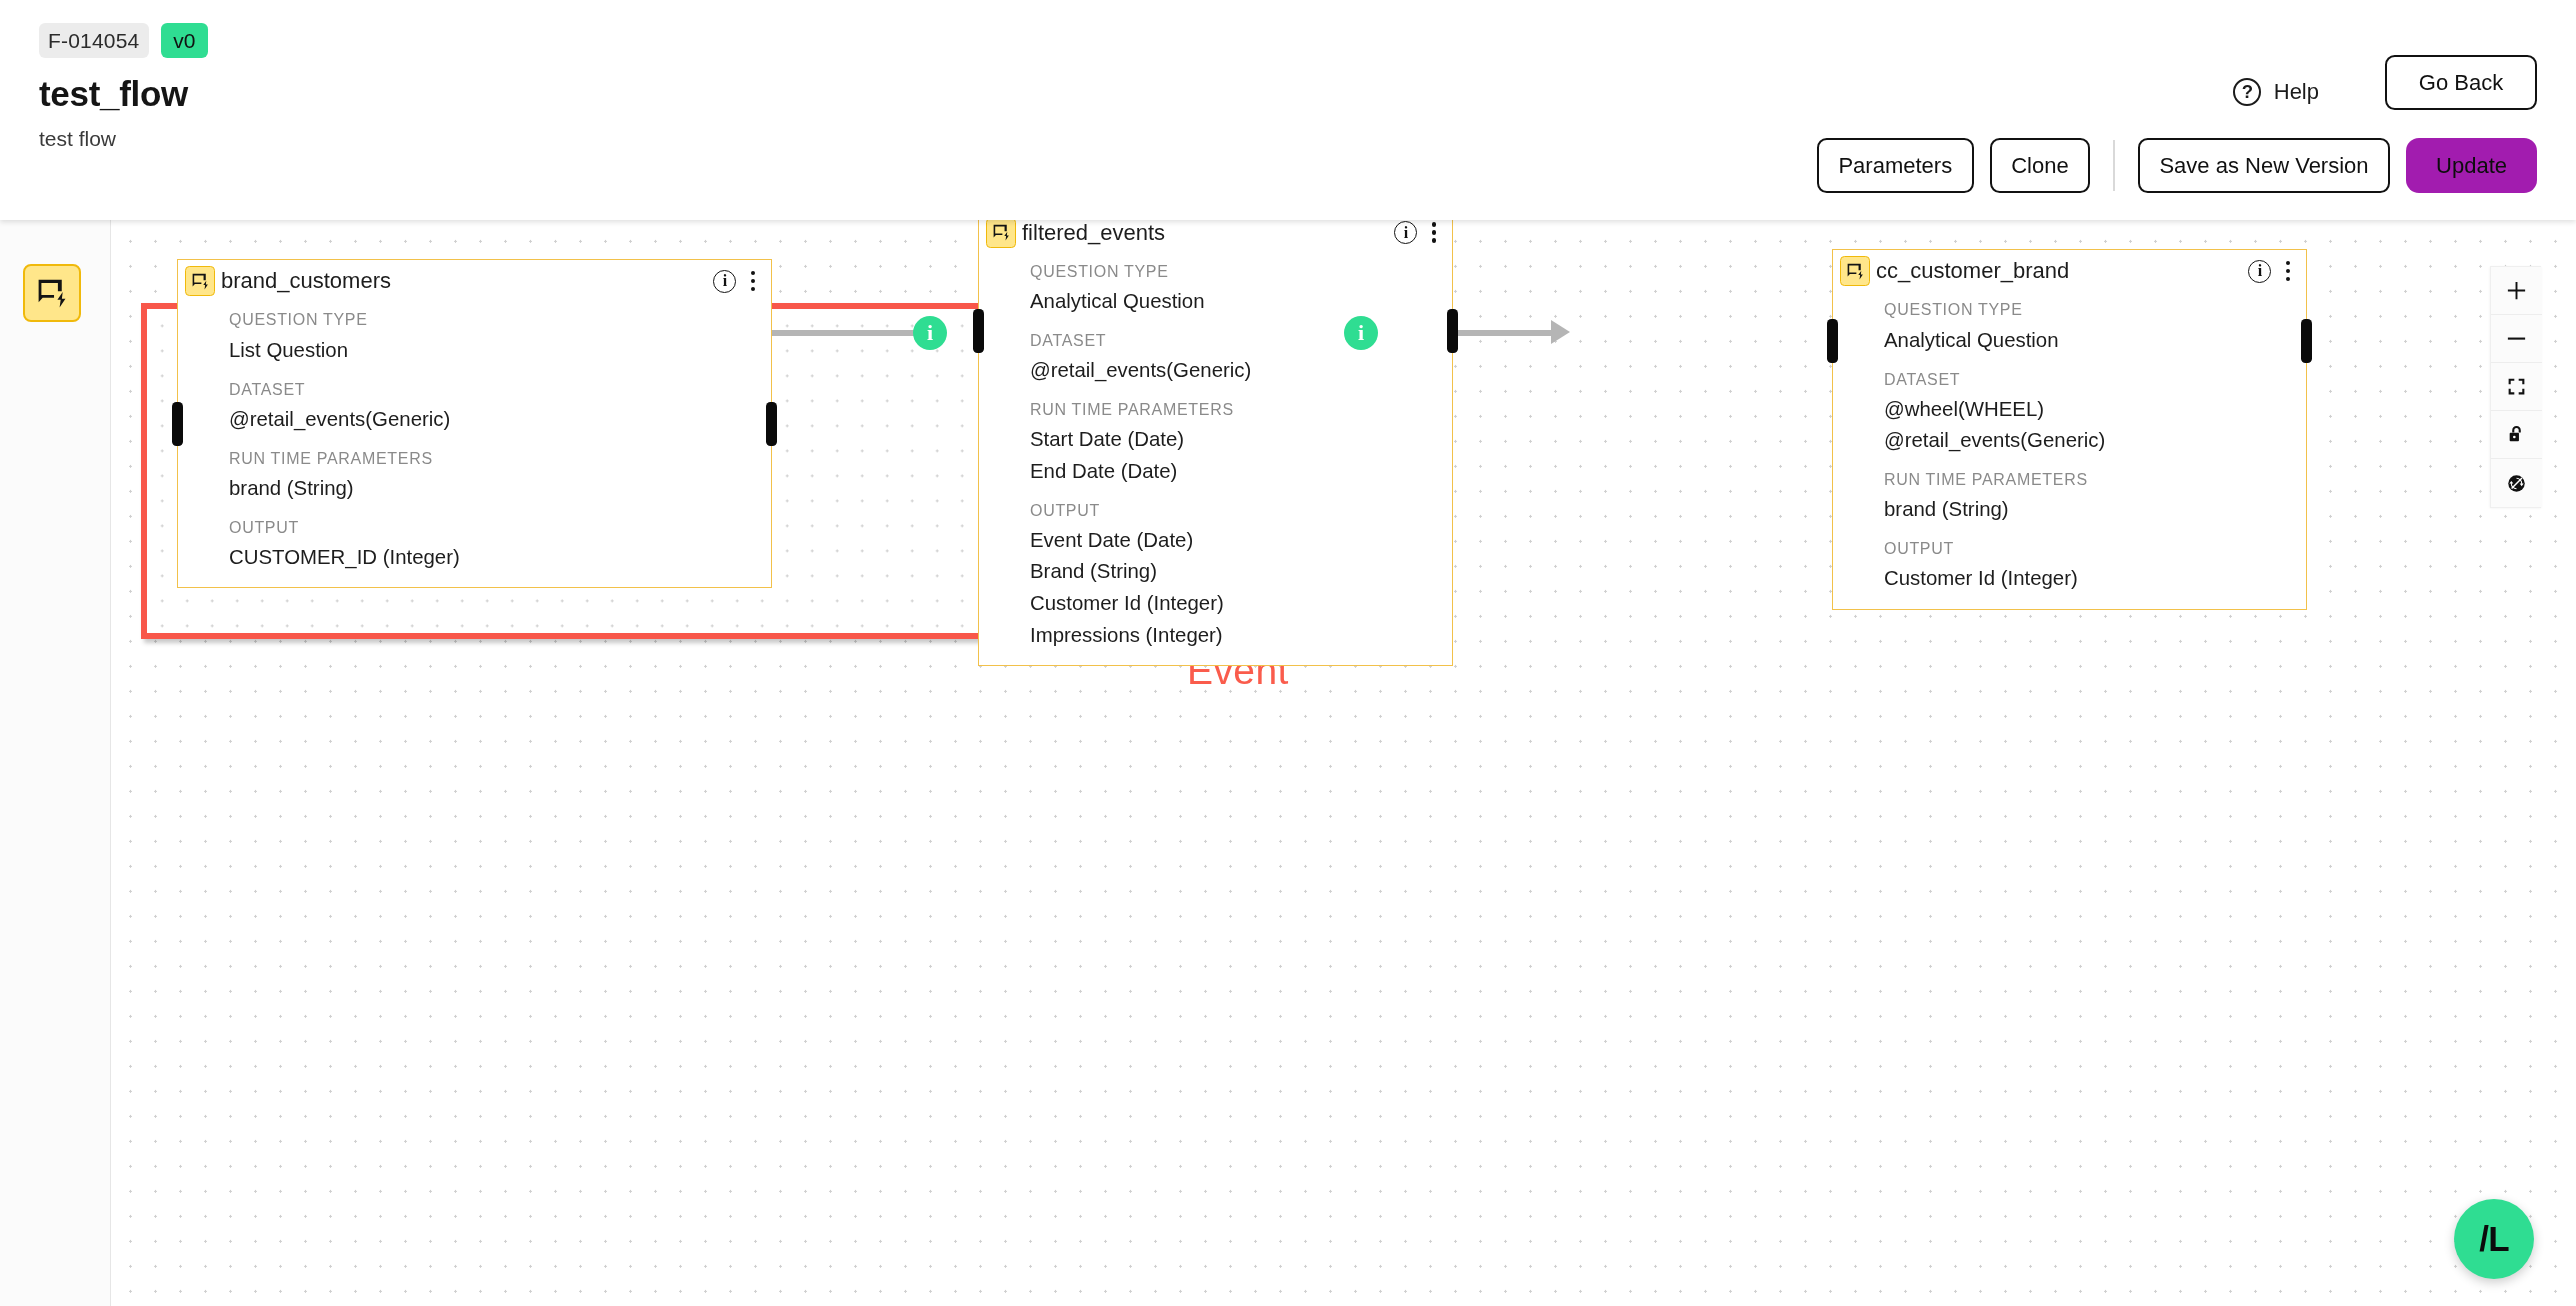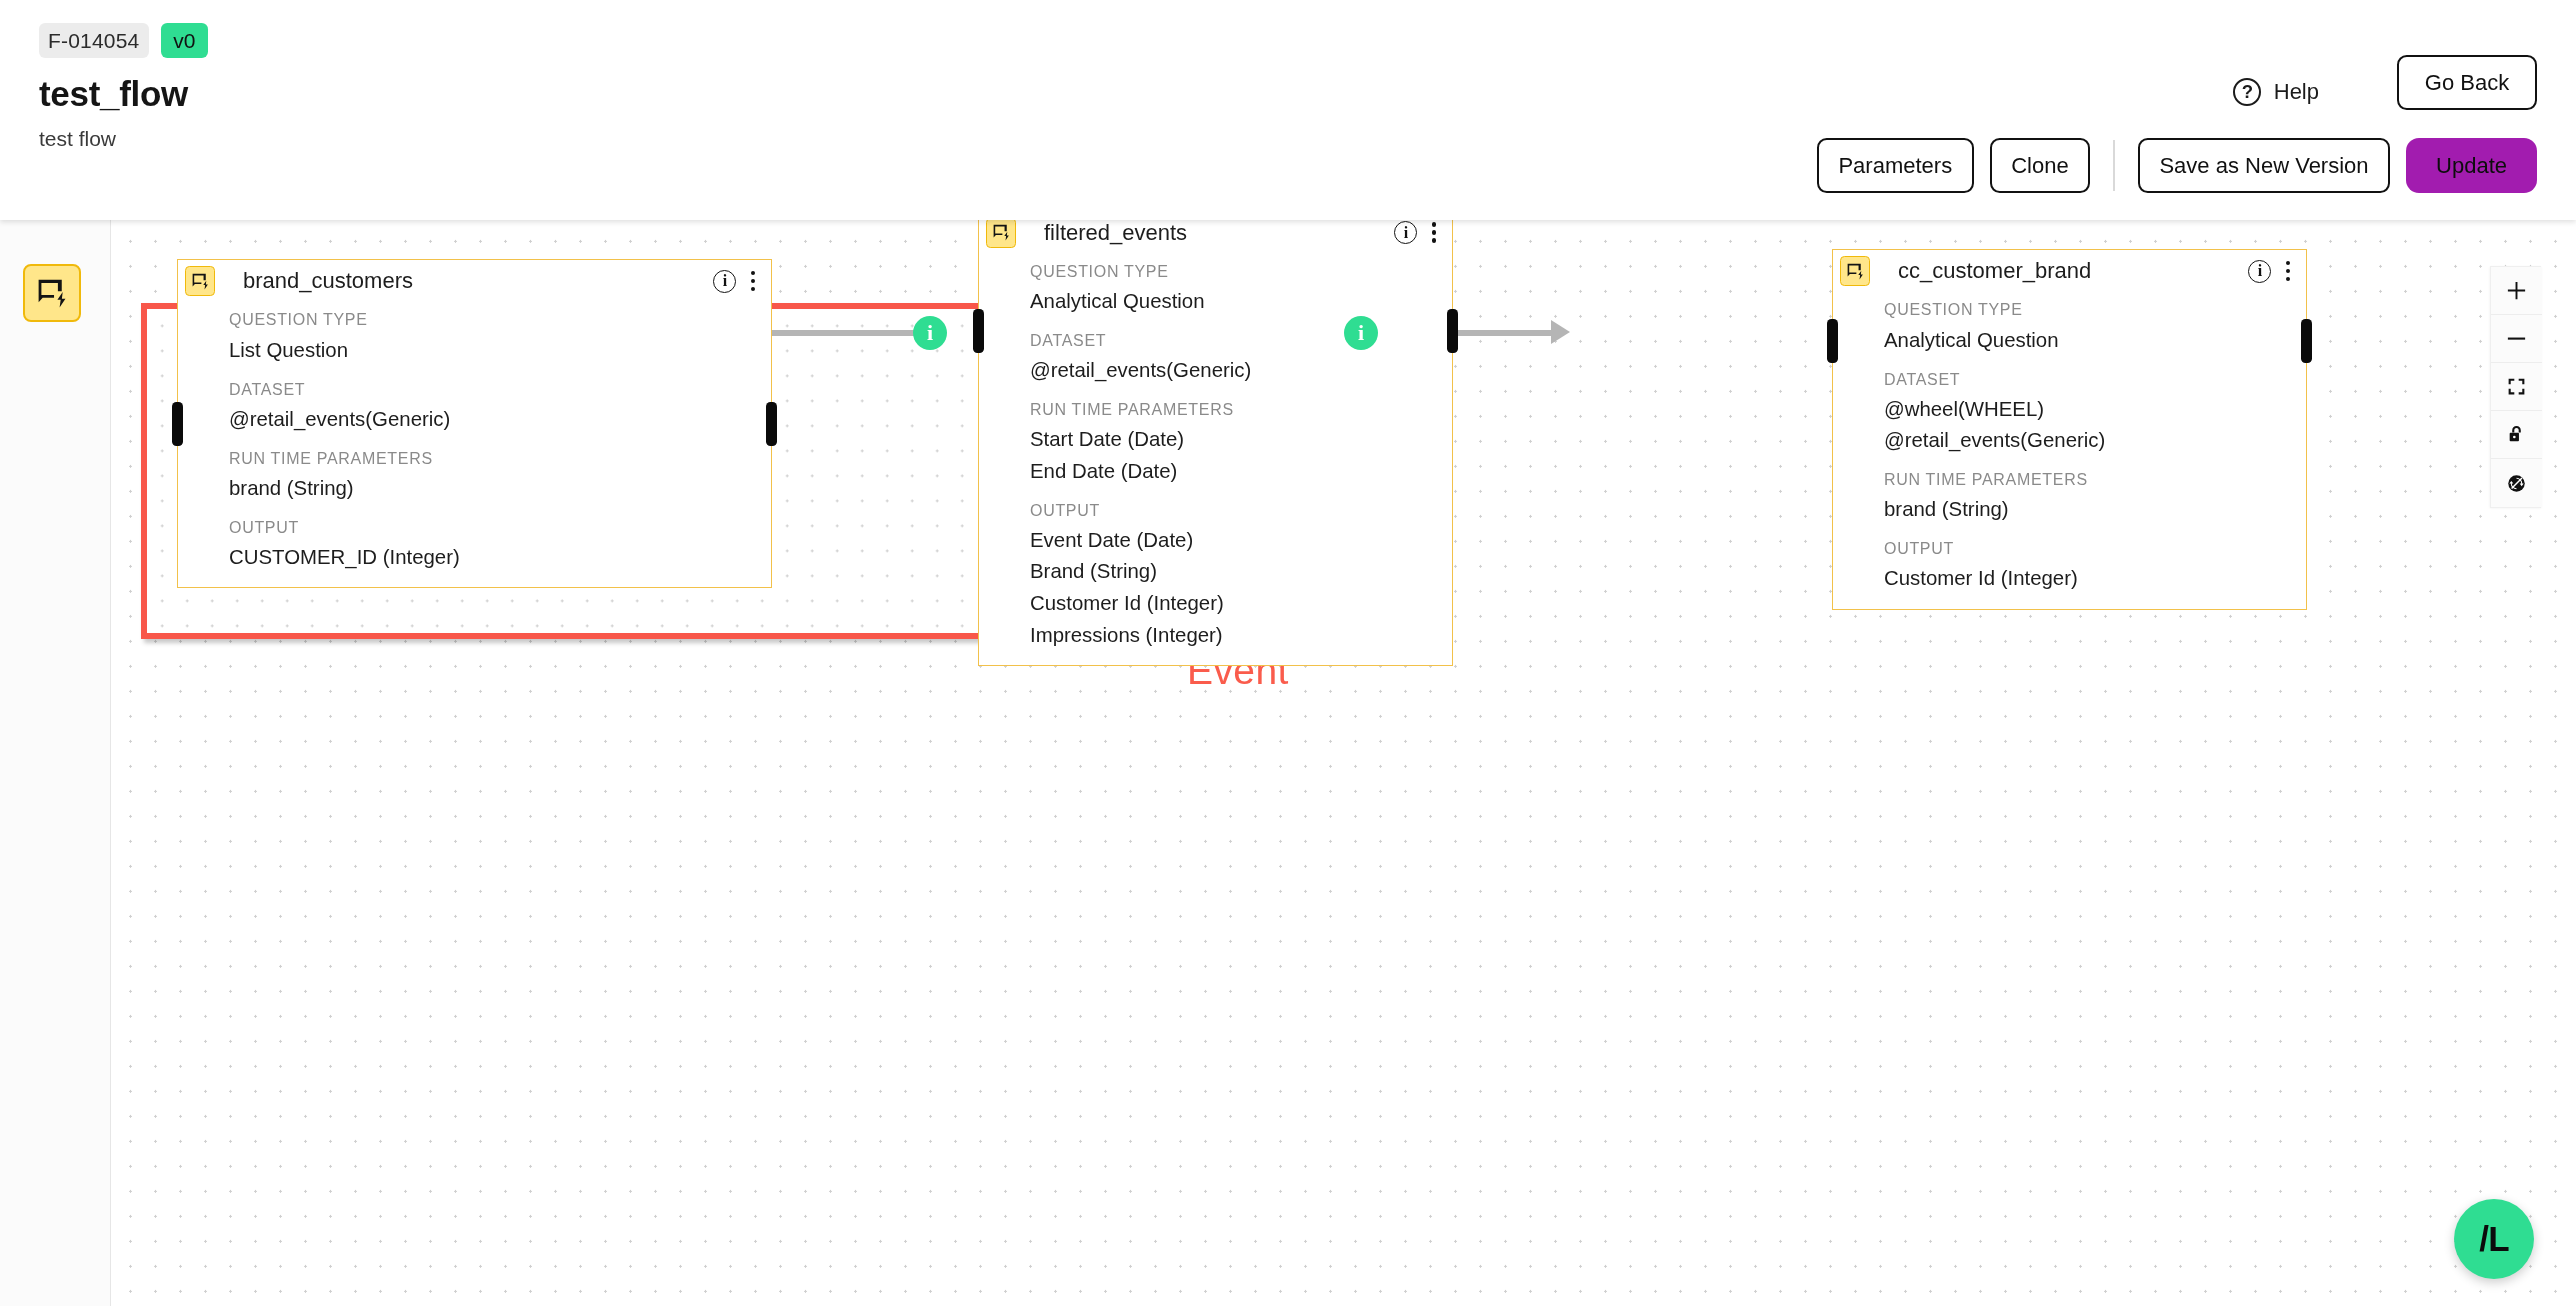--- a/index.html
+++ b/index.html
@@ -49,21 +49,21 @@
     display: flex; align-items: center; justify-content: center;
     font-size: 18.6px; color: #1b1b1b; font-weight: 600; line-height: 1;
   }
   .btn {
     font-family: "Liberation Sans", sans-serif;
     background: #fff; border: 2.1px solid #111; border-radius: 9.7px;
     font-size: 22px; color: #111; cursor: pointer;
     display: inline-flex; align-items: center; justify-content: center;
     padding: 0 19.5px; height: 55px; white-space: nowrap;
   }
-  .btn-go-back { position: absolute; right: 39px; top: 55px; width: 140px; }
+  .btn-go-back { position: absolute; right: 39px; top: 55px; width: 152px; }
   .action-row {
     position: absolute; right: 39px; top: 138px;
     display: flex; align-items: center; gap: 16px;
   }
   .vdivider { width: 1.8px; height: 51px; background: #d9d9d9; margin: 0 7px; }
   .btn-primary {
     background: #a21caf; border: none; color: #0d0d0d;
     height: 55px; padding: 0 30px; border-radius: 13px;
     font-size: 22px; cursor: pointer; font-family: "Liberation Sans", sans-serif;
   }
@@ -116,21 +116,21 @@
   
   .node {
     position: absolute;
     background: #ffffff;
     border: 1.8px solid #f2c14a;
     z-index: 6;
   }
   .node-hdr {
     display: flex; align-items: center;
     padding: 6.2px 8.9px 6.2px 7px;
-    gap: 28px;
+    gap: 6px;
   }
   .node-ico {
     width: 30px; height: 30px; flex: 0 0 30px;
     background: #ffe68a; border: 1.8px solid #f0b90b; border-radius: 4.4px;
     display: flex; align-items: center; justify-content: center;
   }
   .node-title {
     font-size: 22px; color: #1d1d1d; flex: 1 1 auto;
     white-space: nowrap; overflow: hidden;
   }

